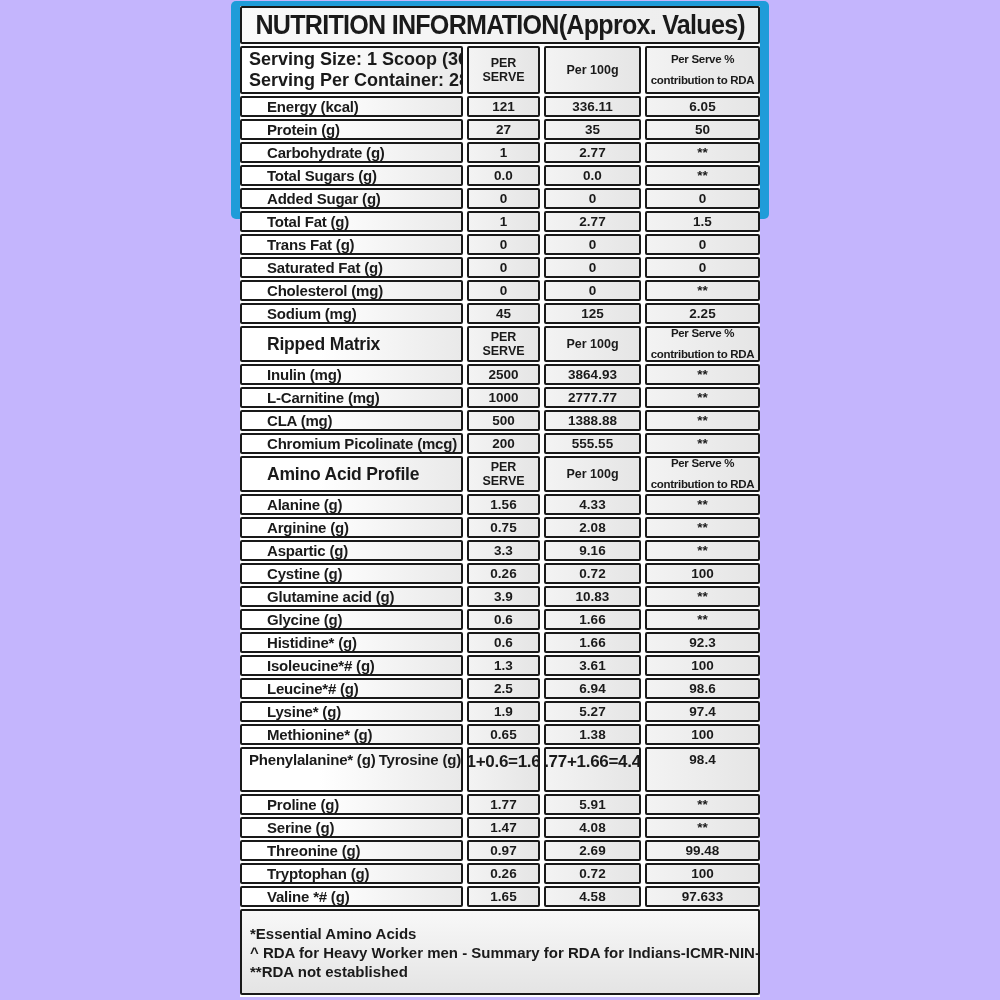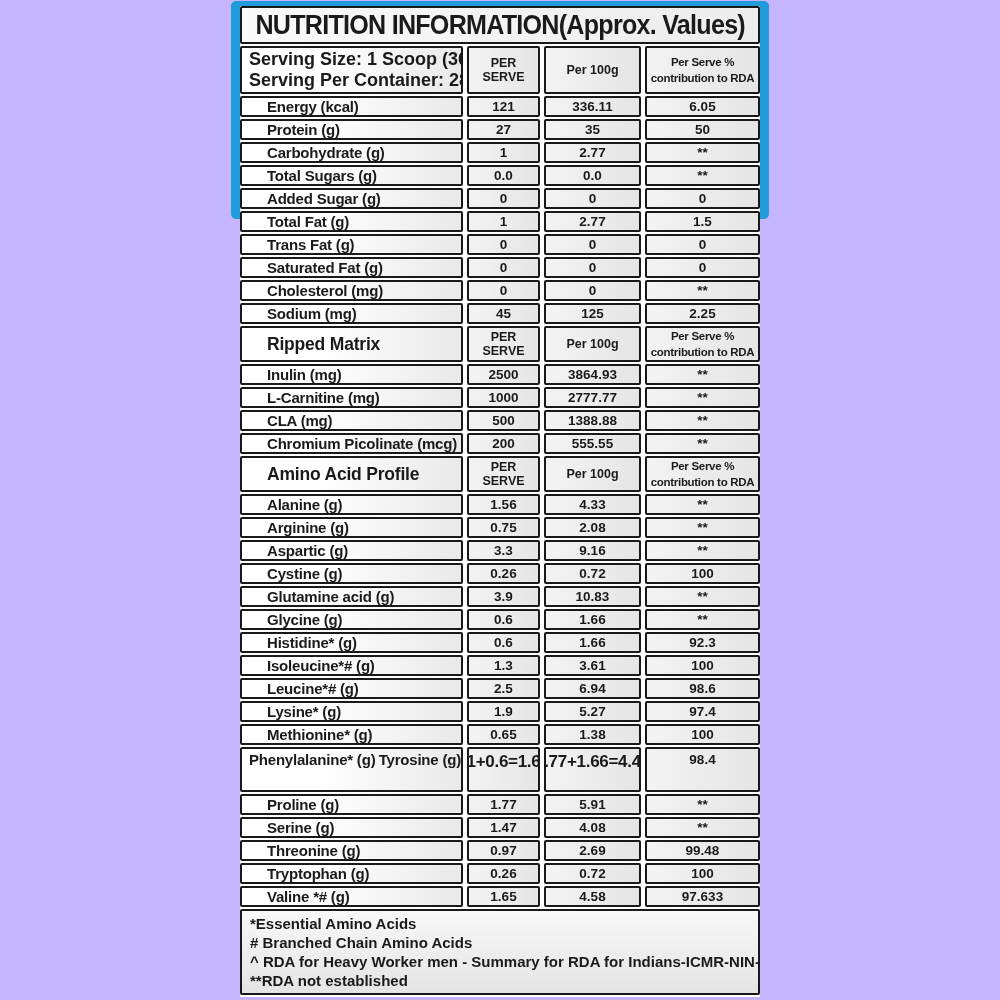--- a/index.html
+++ b/index.html
@@ -60,21 +60,21 @@
   }
   .serving-cell .line { font-size: 18px; font-weight: 700; line-height: 21px; white-space: nowrap; }
   .colhead {
     justify-content: center;
     text-align: center;
     font-weight: 700;
     font-size: 12.5px;
     background: linear-gradient(90deg, #f3f3f3, #e5e5e5);
   }
   .head-row { height: 48px; }
-  .rda { font-size: 11.5px; line-height: 16px; letter-spacing: -0.3px; padding: 0 1px; }
+  .rda { font-size: 11.5px; line-height: 21px; letter-spacing: -0.3px; padding: 0 1px; }
   .row-cell { height: 21px; }
   .section-cell { height: 36px; }
   .tall { height: 45px; }
   .name-cell {
     justify-content: flex-start;
     padding-left: 25px;
     font-size: 15px;
     font-weight: 700;
     letter-spacing: -0.2px;
     white-space: nowrap;
@@ -185,18 +185,17 @@
         </div><div class="cell value-cell row-cell">1.47</div><div class="cell value-cell row-cell">4.08</div><div class="cell value-cell row-cell">**</div><div class="cell name-cell row-cell">
           <span>Threonine (g)</span>
         </div><div class="cell value-cell row-cell">0.97</div><div class="cell value-cell row-cell">2.69</div><div class="cell value-cell row-cell">99.48</div><div class="cell name-cell row-cell">
           <span>Tryptophan (g)</span>
         </div><div class="cell value-cell row-cell">0.26</div><div class="cell value-cell row-cell">0.72</div><div class="cell value-cell row-cell">100</div><div class="cell name-cell row-cell">
           <span>Valine *# (g)</span>
         </div><div class="cell value-cell row-cell">1.65</div><div class="cell value-cell row-cell">4.58</div><div class="cell value-cell row-cell">97.633</div></div>
 
     <div class="cell footer-cell" id="footnotes">
         <div>*Essential Amino Acids</div>
-        <div># Branched Chain Amino Acids</div>
         <div>^ RDA for Heavy Worker men - Summary for RDA for Indians-ICMR-NIN-2020</div>
         <div>**RDA not established</div>
       </div>
   </div>
 </div>
 
 </body></html>

